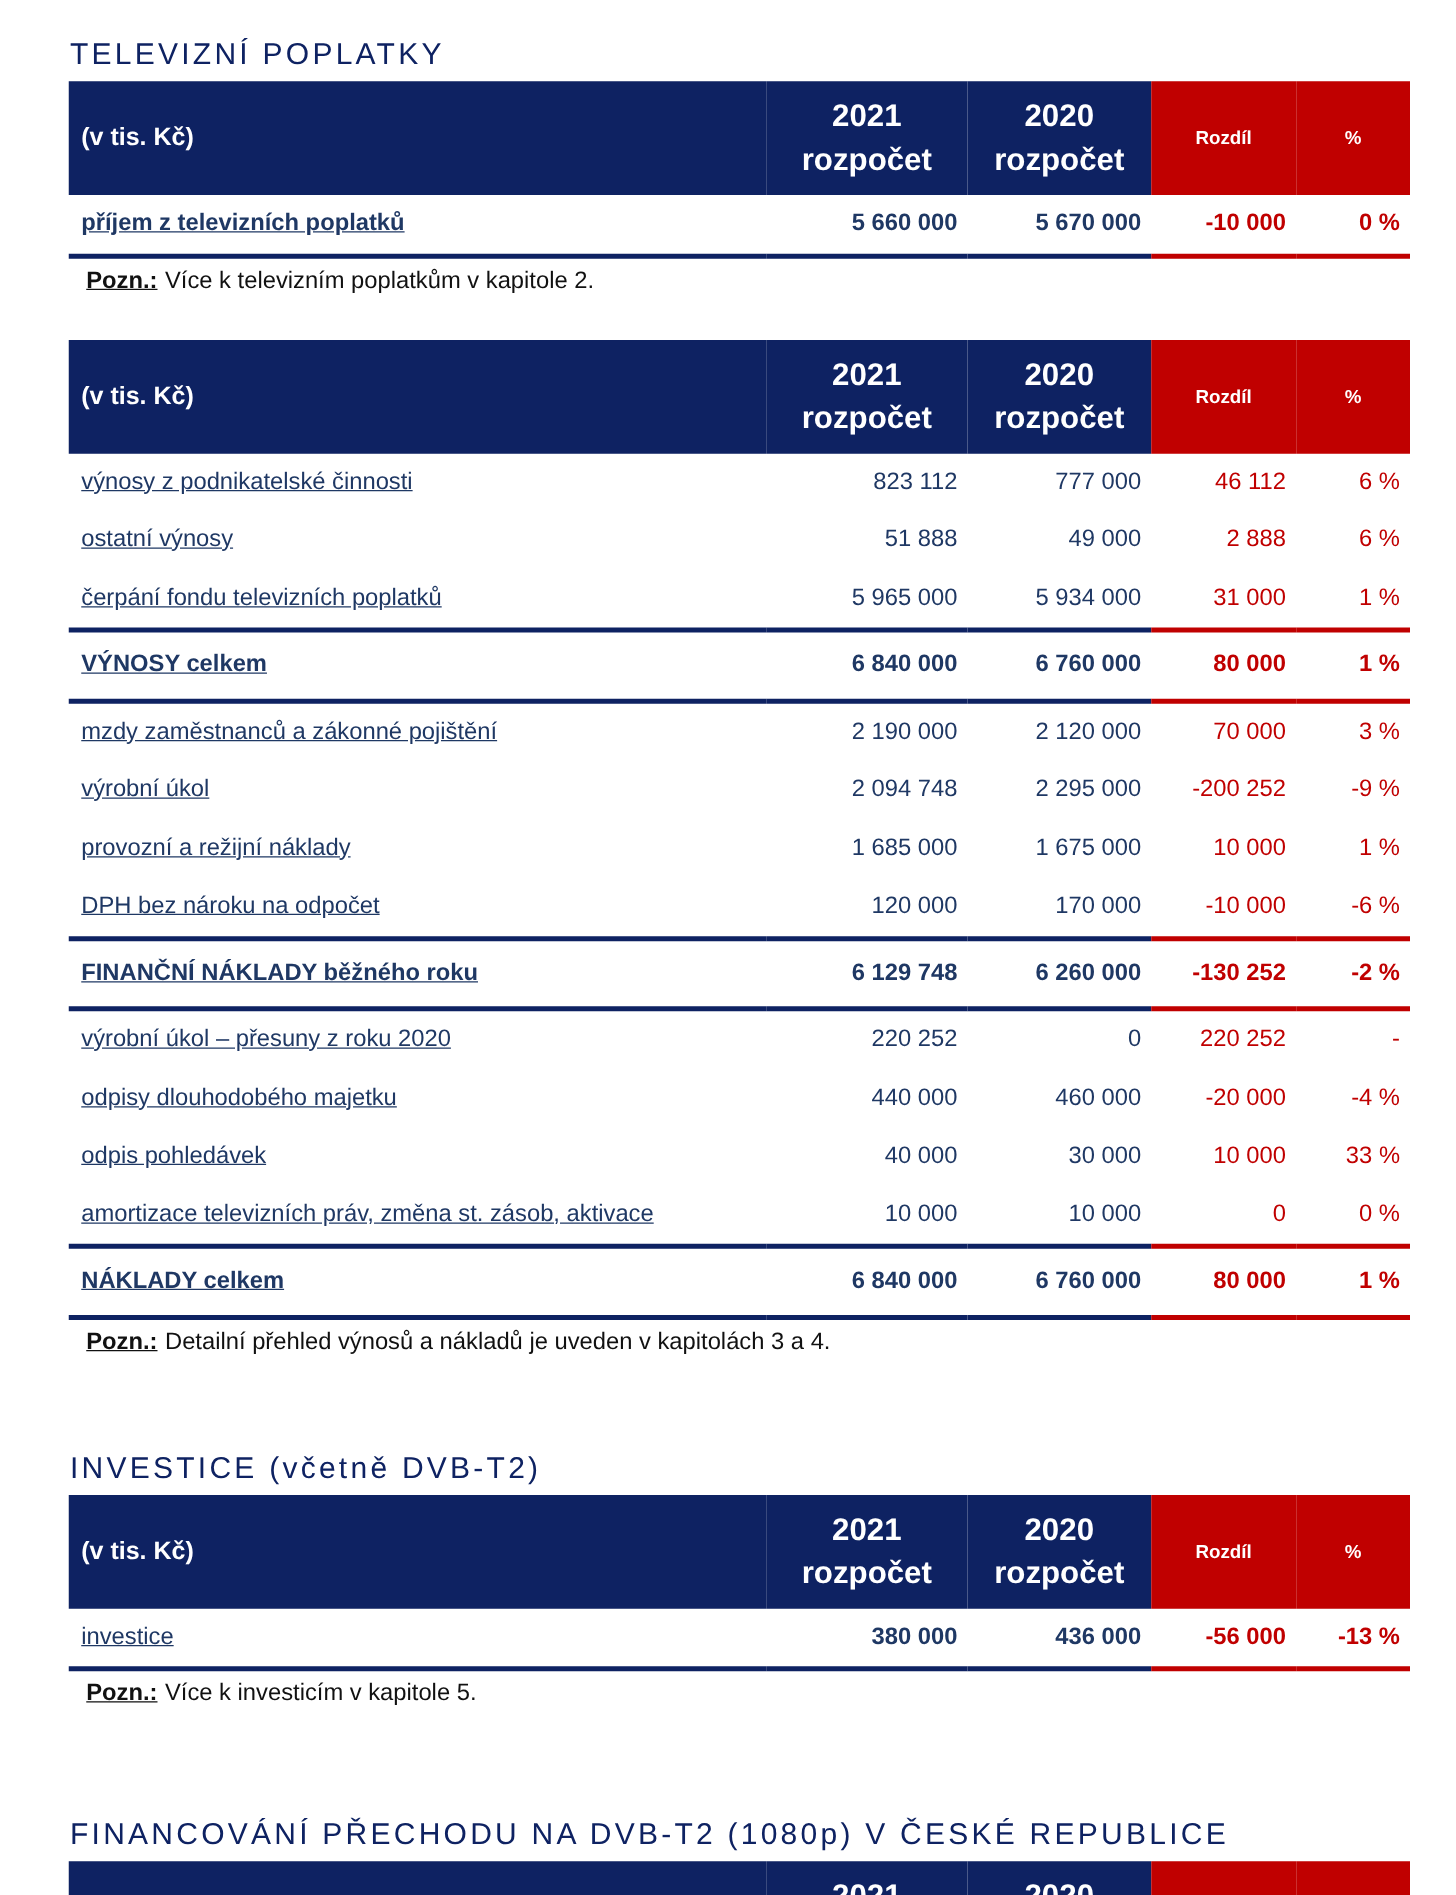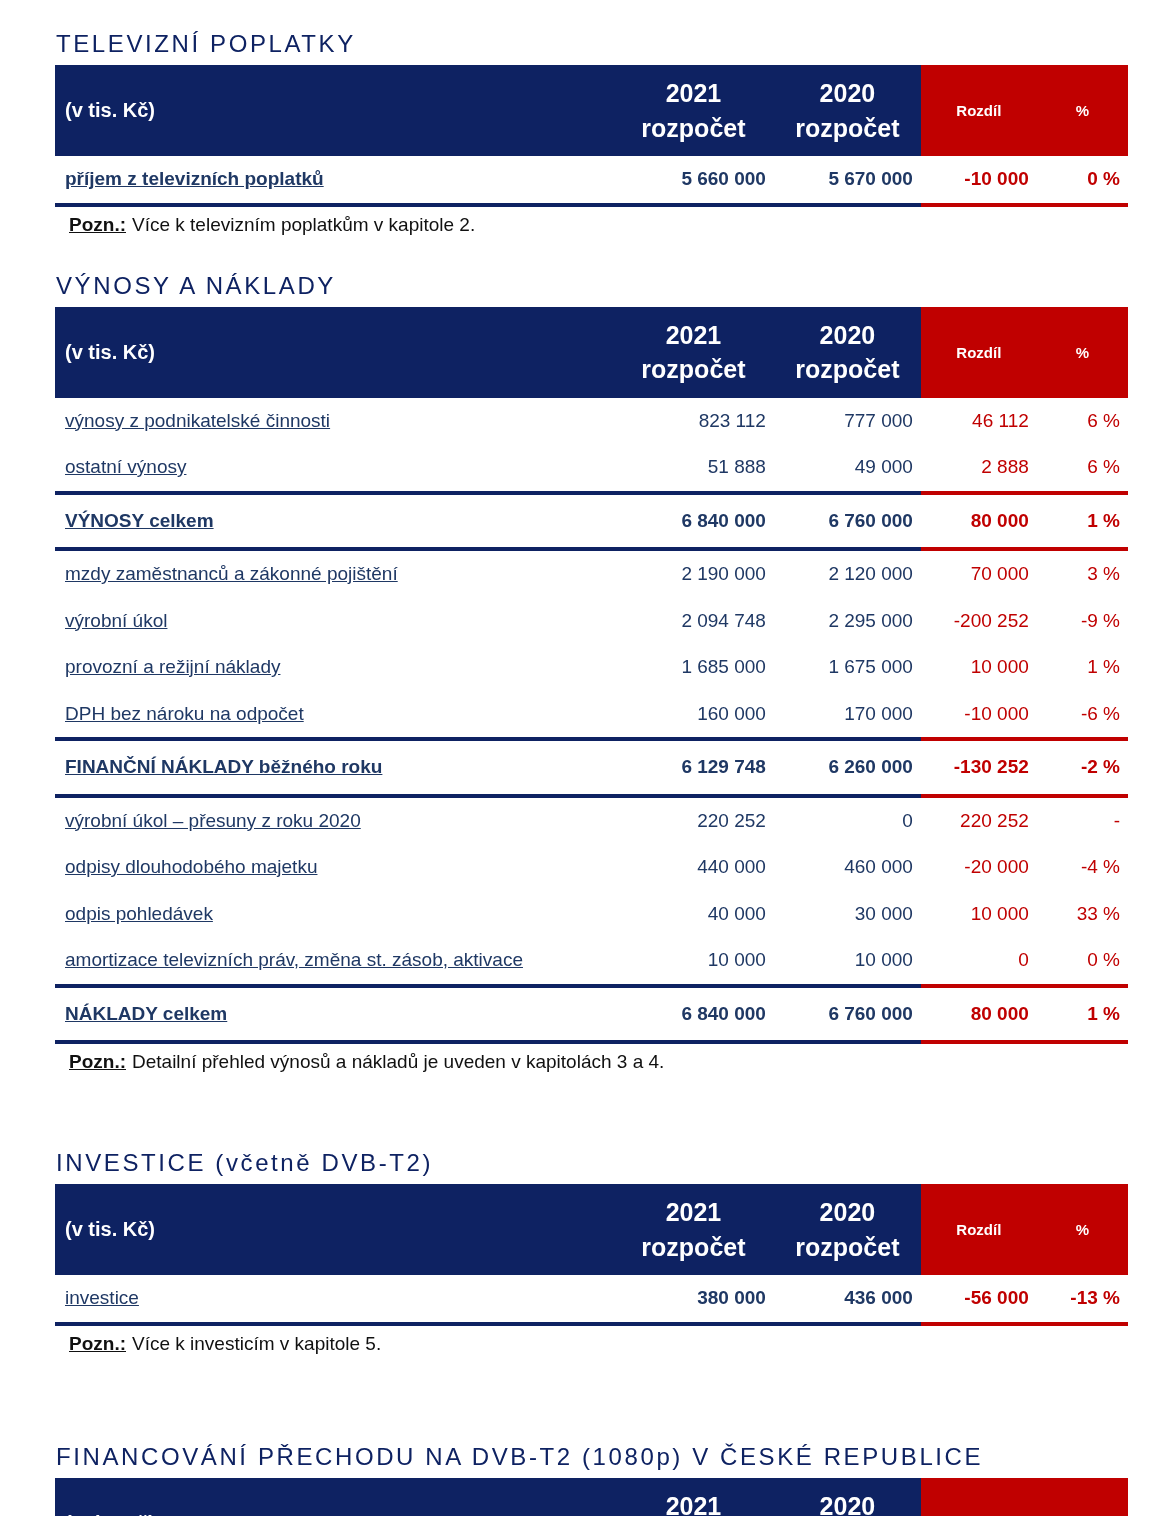--- a/index.html
+++ b/index.html
@@ -124,21 +124,20 @@
     <td class="c-num td-pct redcol red-text">0 %</td>
   </tr>
 </tbody>
     </table>
     <p class="note">
       <span class="note-label">Pozn.:</span><span class="note-text">Více k televizním poplatkům v kapitole 2.</span>
     </p>
   </section>
 
   <section class="block">
-    <h2 class="title">VÝNOSY A NÁKLADY</h2>
     <table class="budget-table">
       <colgroup>
         <col class="c-label">
           <col class="c-y1">
           <col class="c-y2">
           <col class="c-diff">
           <col class="c-pct">
       </colgroup>
       <thead>
         <tr>
@@ -171,20 +170,30 @@
     <td class="c-label">
       <div class="l1">ostatní výnosy</div>
 
     </td>
     <td class="c-num td-y1">51 888</td>
     <td class="c-num td-y2">49 000</td>
     <td class="c-num td-diff redcol red-text">2 888</td>
     <td class="c-num td-pct redcol red-text">6 %</td>
   </tr>
 
+  <tr>
+    <td class="c-label">
+      <div class="l1">čerpání fondu televizních poplatků</div>
+
+    </td>
+    <td class="c-num td-y1">5 965 000</td>
+    <td class="c-num td-y2">5 934 000</td>
+    <td class="c-num td-diff redcol red-text">31 000</td>
+    <td class="c-num td-pct redcol red-text">1 %</td>
+  </tr>
 
   <tr class="row-total label-bold vals-bold">
     <td class="c-label">
       <div class="l1">VÝNOSY celkem</div>
 
     </td>
     <td class="c-num td-y1">6 840 000</td>
     <td class="c-num td-y2">6 760 000</td>
     <td class="c-num td-diff redcol red-text">80 000</td>
     <td class="c-num td-pct redcol red-text">1 %</td>
@@ -221,21 +230,21 @@
     <td class="c-num td-y2">1 675 000</td>
     <td class="c-num td-diff redcol red-text">10 000</td>
     <td class="c-num td-pct redcol red-text">1 %</td>
   </tr>
 
   <tr>
     <td class="c-label">
       <div class="l1">DPH bez nároku na odpočet</div>
 
     </td>
-    <td class="c-num td-y1">160 000</td>
+    <td class="c-num td-y1">120 000</td>
     <td class="c-num td-y2">170 000</td>
     <td class="c-num td-diff redcol red-text">-10 000</td>
     <td class="c-num td-pct redcol red-text">-6 %</td>
   </tr>
 
   <tr class="row-total label-bold vals-bold">
     <td class="c-label">
       <div class="l1">FINANČNÍ NÁKLADY běžného roku</div>
 
     </td>

